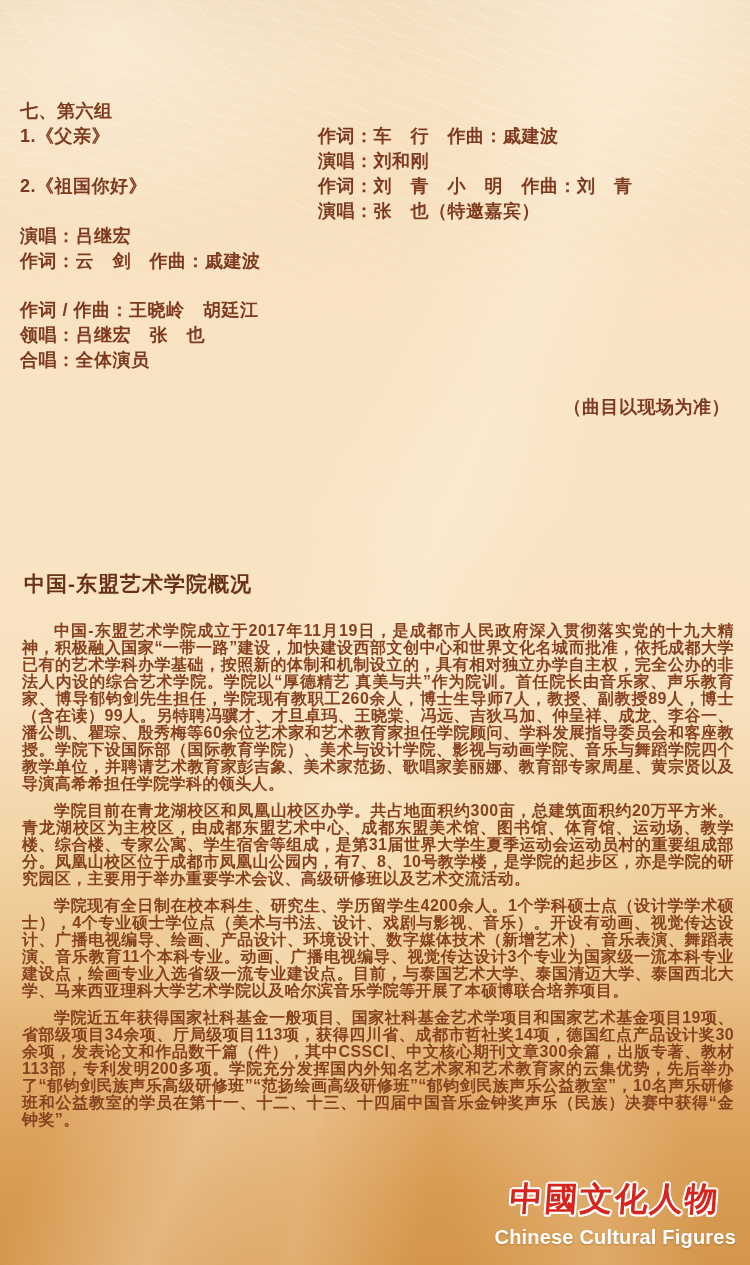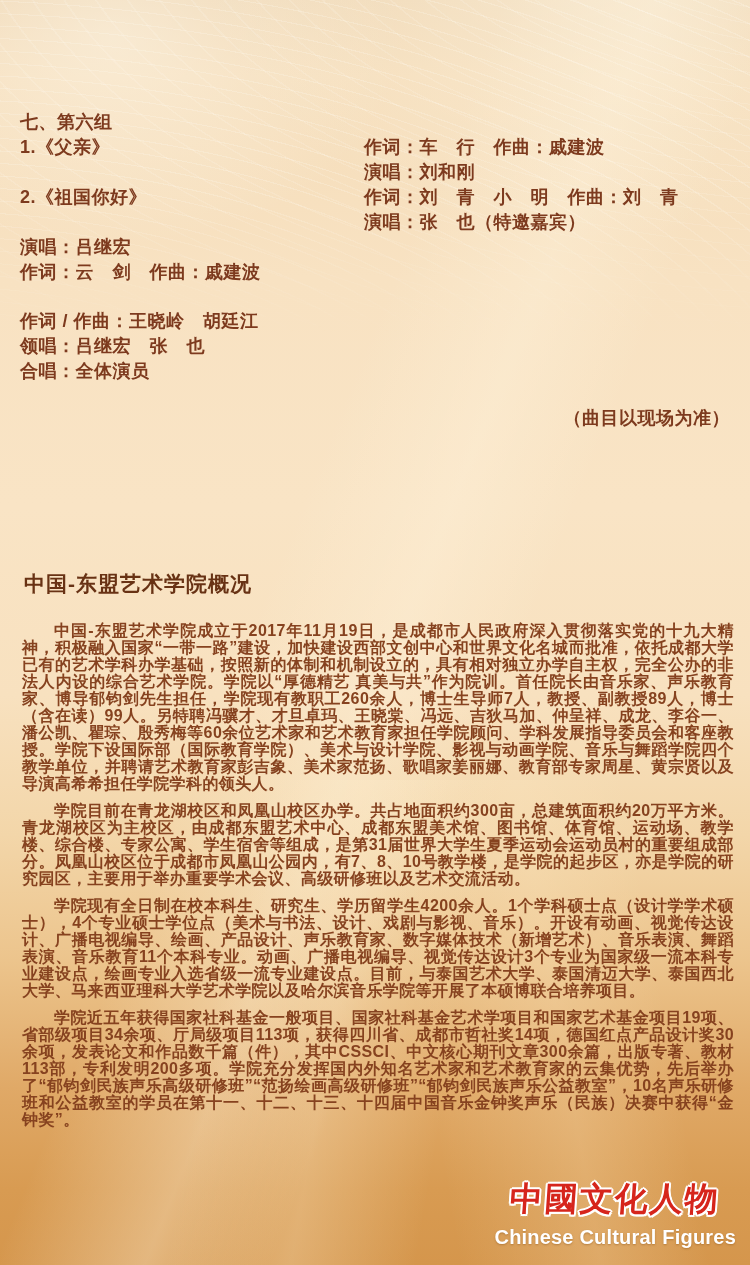--- a/index.html
+++ b/index.html
@@ -31,29 +31,29 @@
   .texture-bottom {
     position: absolute; left: 0; top: 780px; width: 750px; height: 485px;
     background:
       linear-gradient(100deg, rgba(255,240,210,0) 30%, rgba(255,240,210,0.28) 45%, rgba(255,240,210,0) 60%),
       linear-gradient(80deg, rgba(255,236,200,0) 55%, rgba(255,236,200,0.22) 72%, rgba(255,236,200,0) 85%);
     pointer-events: none;
   }
 
   
   .program {
-    position: absolute; left: 20px; top: 110px; width: 712px;
+    position: absolute; left: 20px; top: 99px; width: 712px;
     color: #7d3a1e;
     font-weight: 700;
     font-size: 18px;
     line-height: 25px;
     letter-spacing: 0.5px;
   }
   .group-title { font-size: 18px; }
-  .prog-row { display: grid; grid-template-columns: 298px 1fr; gap: 46px; }
+  .prog-row { display: grid; grid-template-columns: 298px 1fr; }
   .prog-row .credits div { white-space: nowrap; }
   .epilogue { margin-top: 24px; }
   .note { margin-top: 22px; text-align: right; padding-right: 2px; }
 
   
   .overview {
     position: absolute; left: 22px; top: 570px; width: 712px;
     color: #86421f;
   }
   .overview h1 {
@@ -124,20 +124,20 @@
     </div>
   </div>
 
   <div class="note">（曲目以现场为准）</div>
 </section>
 
 <section class="overview">
   <h1>中国-东盟艺术学院概况</h1>
   <p>中国-东盟艺术学院成立于2017年11月19日，是成都市人民政府深入贯彻落实党的十九大精神，积极融入国家“一带一路”建设，加快建设西部文创中心和世界文化名城而批准，依托成都大学已有的艺术学科办学基础，按照新的体制和机制设立的，具有相对独立办学自主权，完全公办的非法人内设的综合艺术学院。学院以“厚德精艺 真美与共”作为院训。首任院长由音乐家、声乐教育家、博导郁钧剑先生担任，学院现有教职工260余人，博士生导师7人，教授、副教授89人，博士（含在读）99人。另特聘冯骥才、才旦卓玛、王晓棠、冯远、吉狄马加、仲呈祥、成龙、李谷一、潘公凯、瞿琮、殷秀梅等60余位艺术家和艺术教育家担任学院顾问、学科发展指导委员会和客座教授。学院下设国际部（国际教育学院）、美术与设计学院、影视与动画学院、音乐与舞蹈学院四个教学单位，并聘请艺术教育家彭吉象、美术家范扬、歌唱家姜丽娜、教育部专家周星、黄宗贤以及导演高希希担任学院学科的领头人。</p>
   <p>学院目前在青龙湖校区和凤凰山校区办学。共占地面积约300亩，总建筑面积约20万平方米。青龙湖校区为主校区，由成都东盟艺术中心、成都东盟美术馆、图书馆、体育馆、运动场、教学楼、综合楼、专家公寓、学生宿舍等组成，是第31届世界大学生夏季运动会运动员村的重要组成部分。凤凰山校区位于成都市凤凰山公园内，有7、8、10号教学楼，是学院的起步区，亦是学院的研究园区，主要用于举办重要学术会议、高级研修班以及艺术交流活动。</p>
-  <p>学院现有全日制在校本科生、研究生、学历留学生4200余人。1个学科硕士点（设计学学术硕士），4个专业硕士学位点（美术与书法、设计、戏剧与影视、音乐）。开设有动画、视觉传达设计、广播电视编导、绘画、产品设计、声乐教育家、数字媒体技术（新增艺术）、音乐表演、舞蹈表演、音乐教育11个本科专业。动画、广播电视编导、视觉传达设计3个专业为国家级一流本科专业建设点，绘画专业入选省级一流专业建设点。目前，与泰国艺术大学、泰国清迈大学、泰国西北大学、马来西亚理科大学艺术学院以及哈尔滨音乐学院等开展了本硕博联合培养项目。</p>
+  <p>学院现有全日制在校本科生、研究生、学历留学生4200余人。1个学科硕士点（设计学学术硕士），4个专业硕士学位点（美术与书法、设计、戏剧与影视、音乐）。开设有动画、视觉传达设计、广播电视编导、绘画、产品设计、环境设计、数字媒体技术（新增艺术）、音乐表演、舞蹈表演、音乐教育11个本科专业。动画、广播电视编导、视觉传达设计3个专业为国家级一流本科专业建设点，绘画专业入选省级一流专业建设点。目前，与泰国艺术大学、泰国清迈大学、泰国西北大学、马来西亚理科大学艺术学院以及哈尔滨音乐学院等开展了本硕博联合培养项目。</p>
   <p>学院近五年获得国家社科基金一般项目、国家社科基金艺术学项目和国家艺术基金项目19项、省部级项目34余项、厅局级项目113项，获得四川省、成都市哲社奖14项，德国红点产品设计奖30余项，发表论文和作品数千篇（件），其中CSSCI、中文核心期刊文章300余篇，出版专著、教材113部，专利发明200多项。学院充分发挥国内外知名艺术家和艺术教育家的云集优势，先后举办了“郁钧剑民族声乐高级研修班”“范扬绘画高级研修班”“郁钧剑民族声乐公益教室”，10名声乐研修班和公益教室的学员在第十一、十二、十三、十四届中国音乐金钟奖声乐（民族）决赛中获得“金钟奖”。</p>
 </section>
 
 <div class="logo">
   <div class="logo-cn">中國文化人物</div>
   <div class="logo-en">Chinese Cultural Figures</div>
 </div>
 
 </body></html>

